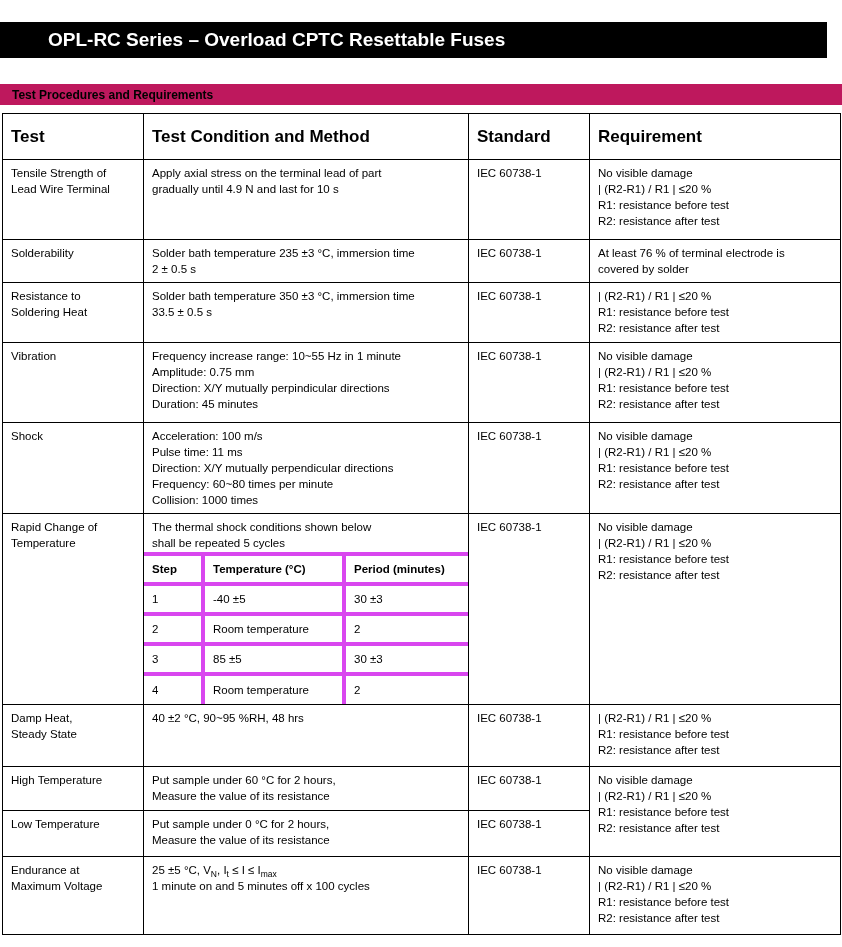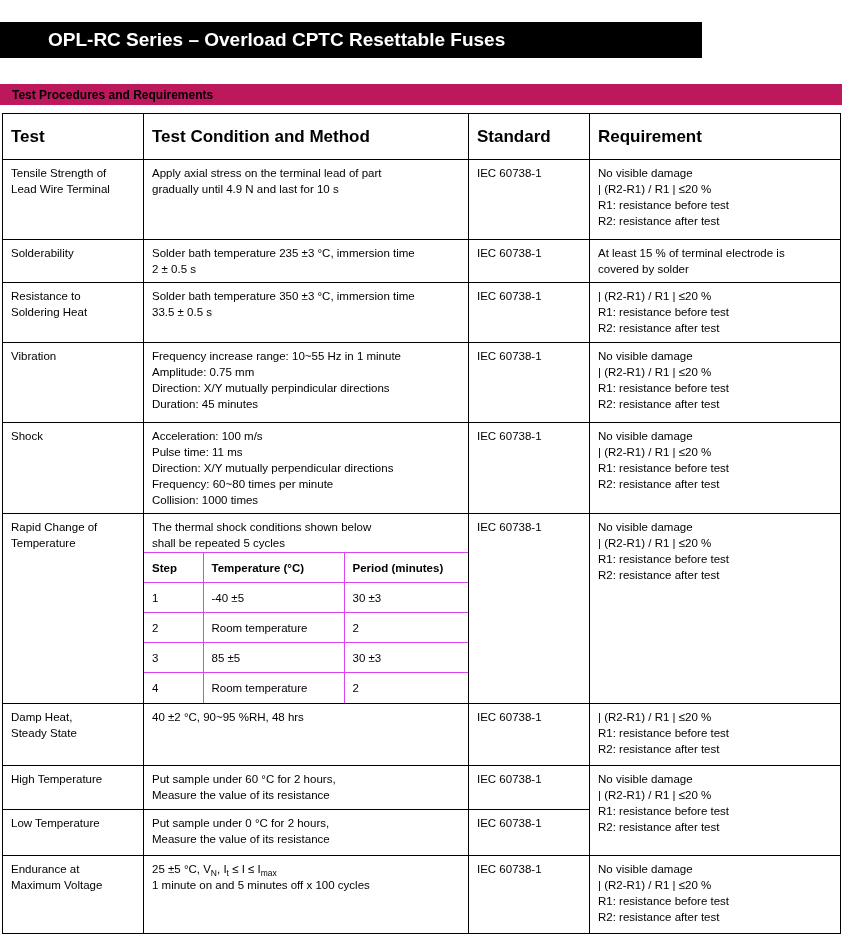--- a/index.html
+++ b/index.html
@@ -6,21 +6,21 @@
   html, body { margin: 0; padding: 0; }
   body {
     width: 842px; height: 947px;
     background: #ffffff;
     color: #000000;
     font-family: "Liberation Sans", sans-serif;
     overflow: hidden;
   }
   .title-bar {
     margin-top: 22px;
-    width: 702px; height: 36px;
+    width: 827px; height: 36px;
     background: #000000;
     display: flex; align-items: center;
   }
   .title-bar .title {
     color: #ffffff;
     font-size: 19px;
     font-weight: bold;
     margin-left: 48px;
     white-space: nowrap;
   }
@@ -72,21 +72,21 @@
   td.nest-cell { padding: 0 !important; }
   .nest-intro { padding: 5px 8px; height: 38px; }
   table.nested {
     border-collapse: collapse;
     table-layout: fixed;
     width: 100%;
     font-size: 11.5px;
     line-height: 16px;
   }
   table.nested td {
-    border: 1px solid #d946ef;
+    border: 4px solid #d946ef;
     height: 30px;
     padding: 4px 8px;
     vertical-align: middle;
     text-align: left;
   }
   table.nested td.nh { font-weight: bold; }
   table.nested tr > td:first-child { border-left: none; }
   table.nested tr > td:last-child { border-right: none; }
   table.nested tr:last-child > td { border-bottom: none; }
   sub { font-size: 8.5px; line-height: 0; }
@@ -138,21 +138,21 @@
     <tr class="r1">
       <td>
           <div class="lines">Solderability</div>
         </td>
       <td>
           <div class="lines">Solder bath temperature 235 ±3 °C, immersion time
 2 ± 0.5 s</div>
         </td>
       <td>IEC 60738-1</td>
       <td>
-          <div class="lines">At least 15 % of terminal electrode is
+          <div class="lines">At least 76 % of terminal electrode is
 covered by solder</div>
         </td>
     </tr>
 
     <tr class="r2">
       <td>
           <div class="lines">Resistance to
 Soldering Heat</div>
         </td>
       <td>

